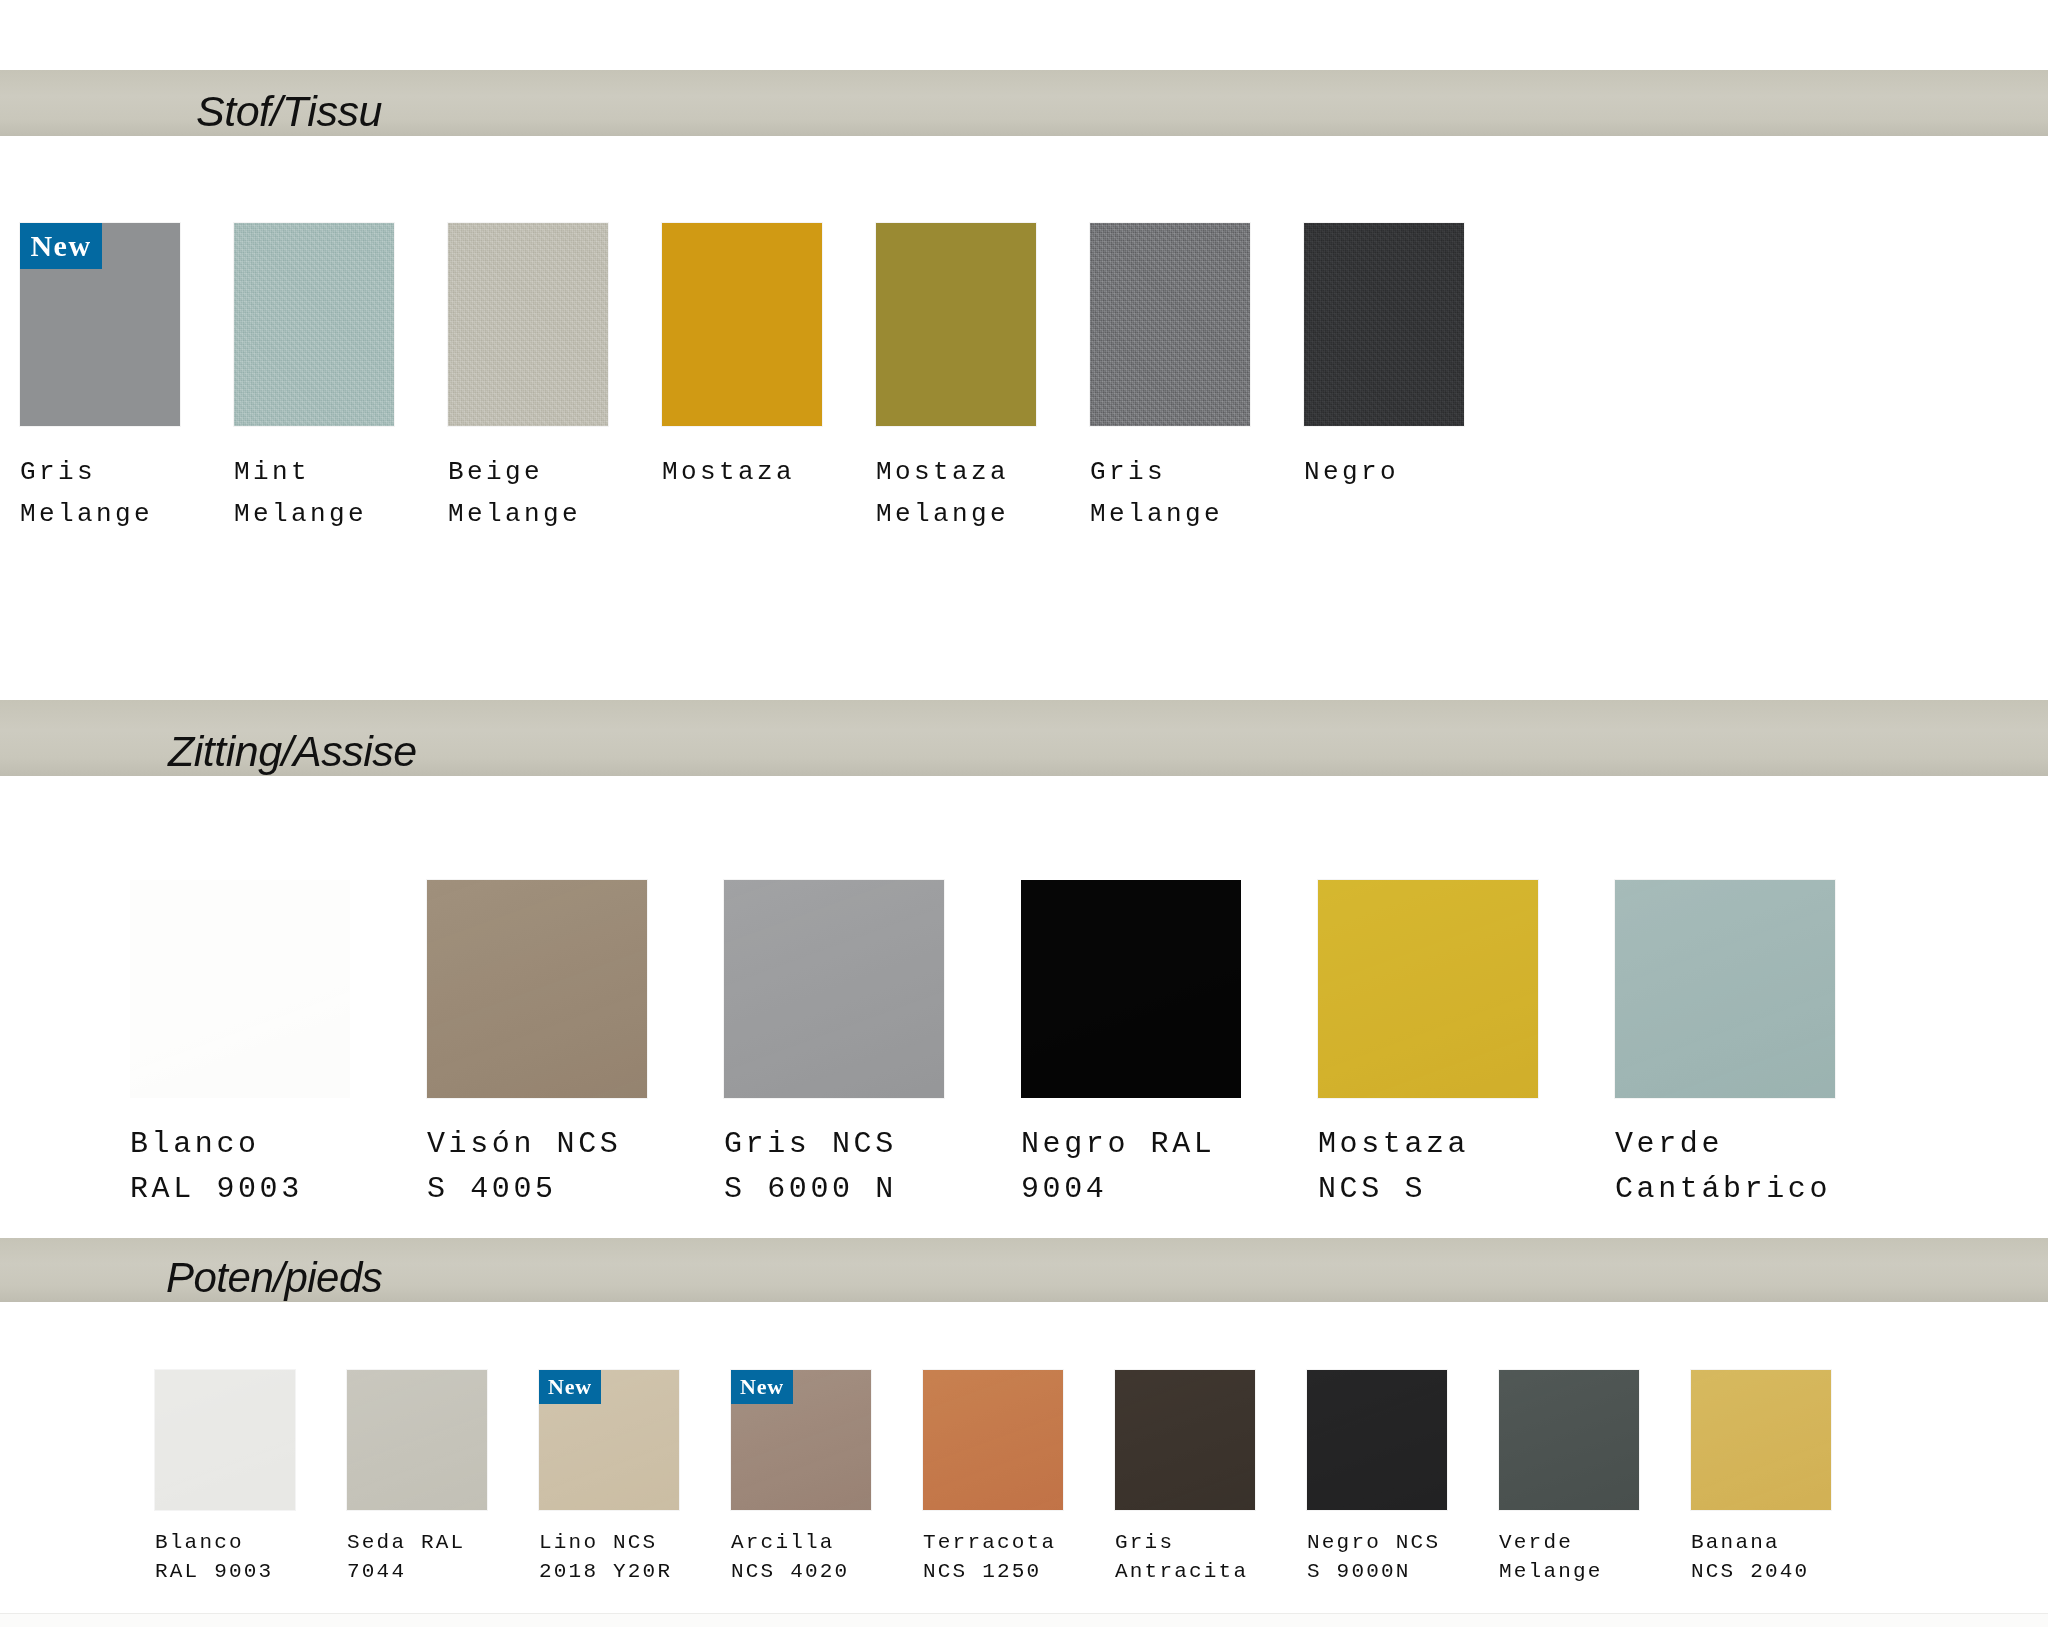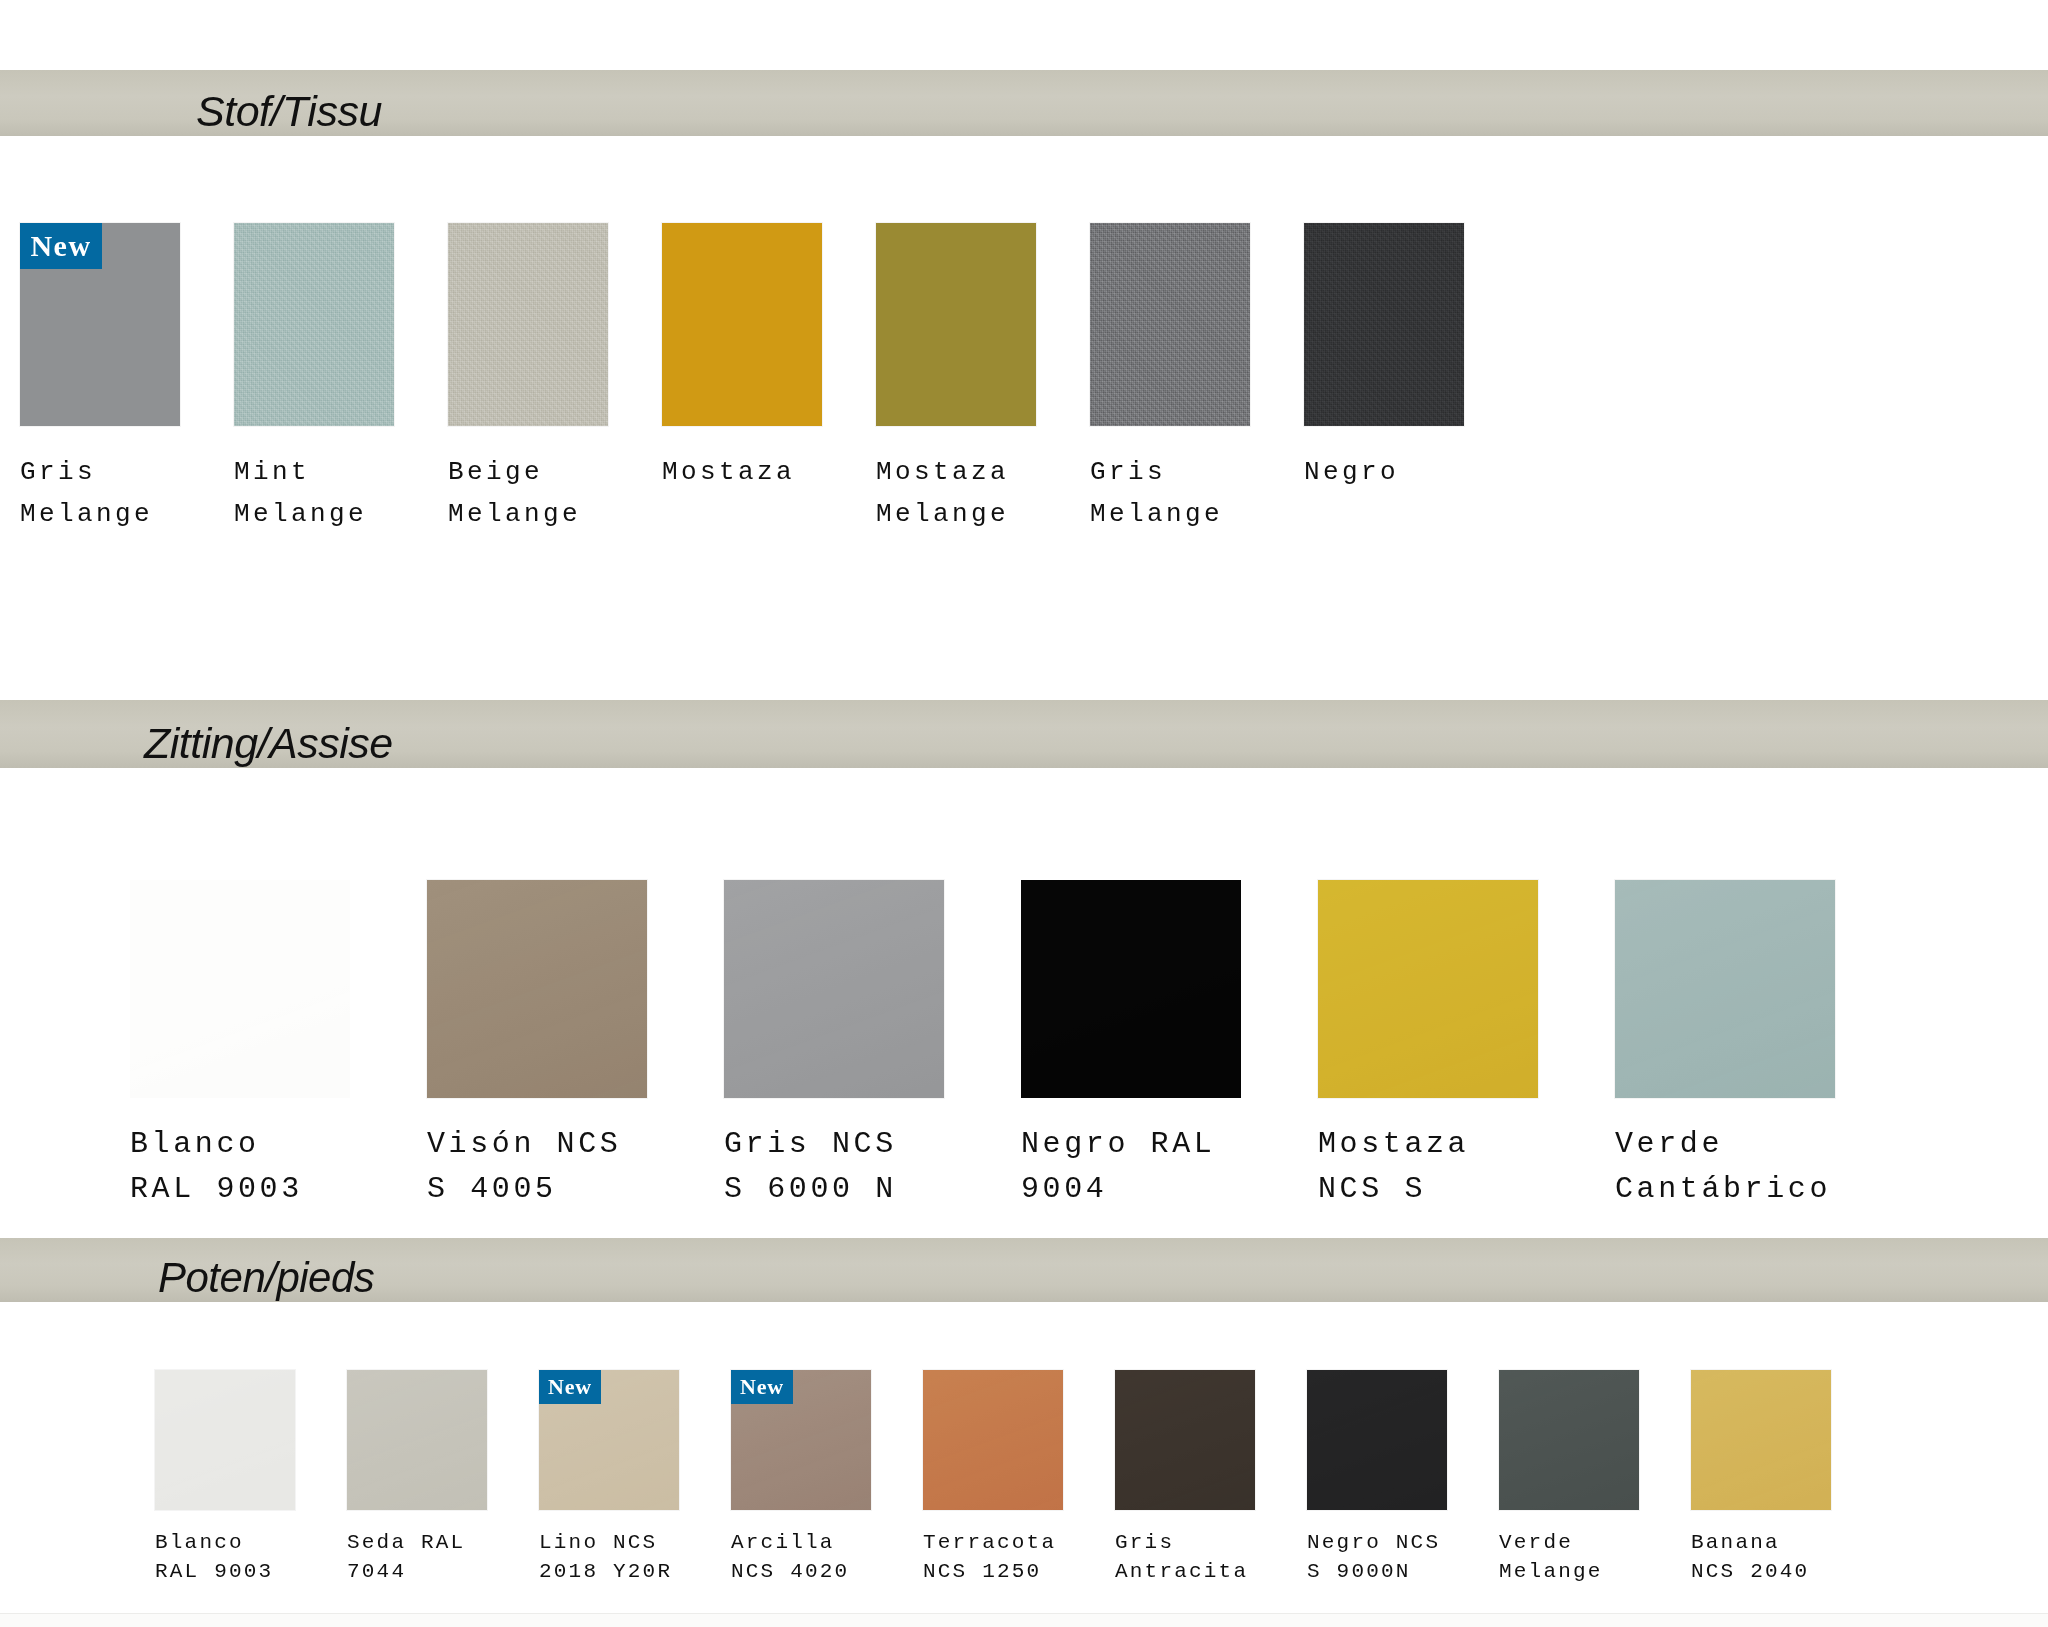--- a/index.html
+++ b/index.html
@@ -29,24 +29,24 @@
     font-style: italic;
     font-weight: 400;
     color: #111;
     letter-spacing: -0.5px;
     white-space: nowrap;
   }
 
   #band-1 { top: 70px;   height: 66px; }
   #band-1 .band-title { font-size: 43px; margin-left: 196px; }
 
-  #band-2 { top: 700px;  height: 68px; }
+  #band-2 { top: 700px;  height: 76px; padding-left: 24px; }
   #band-2 .band-title { font-size: 43px; margin-left: 144px; }
 
-  #band-3 { top: 1238px; height: 64px; }
+  #band-3 { top: 1238px; height: 64px; padding-left: 8px; }
   #band-3 .band-title { font-size: 42px; margin-left: 158px; }
 
   
   .row { position: absolute; display: flex; }
 
   .cell { position: relative; }
 
   .swatch {
     position: relative;
     overflow: hidden;

